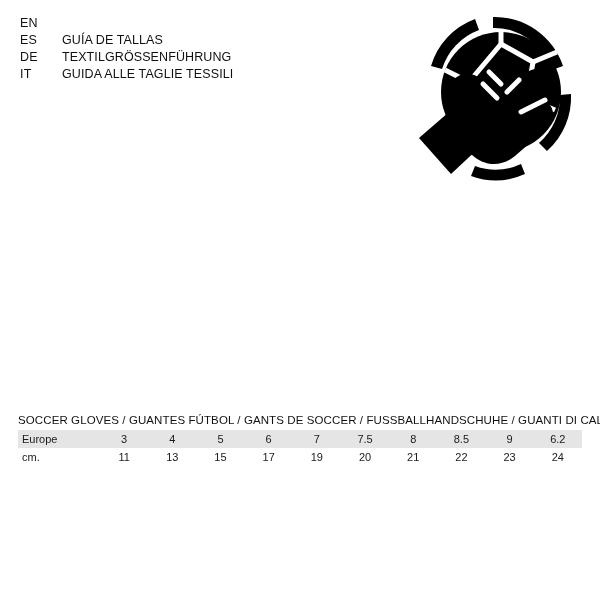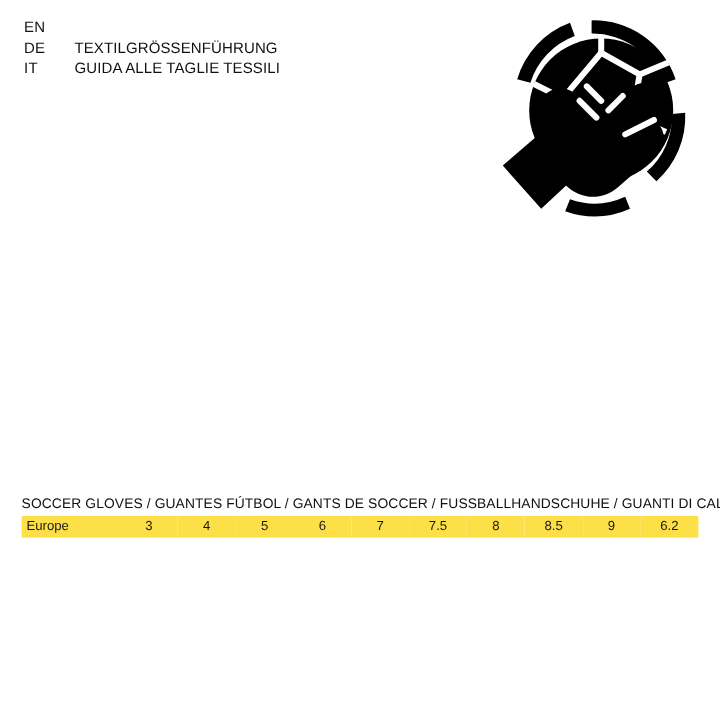--- a/index.html
+++ b/index.html
@@ -69,21 +69,21 @@
     color: #111;
     padding-bottom: 4px;
     white-space: nowrap;
   }
   table.size-table {
     border-collapse: collapse;
     width: 100%;
     table-layout: fixed;
   }
   table.size-table tr.row-shaded td {
-    background: #fde047;
+    background: #e5e5e5;
   }
   table.size-table td {
     font-size: 11px;
     color: #1a1a1a;
     height: 16px;
     padding: 1px 0 1px 0;
     vertical-align: middle;
   }
   table.size-table td.label-cell {
     padding-left: 4px;
@@ -93,20 +93,24 @@
   table.size-table td.val-cell {
     text-align: center;
   }
 </style>
 </head>
 <body>
 
 <div class="lang-block">
   <div class="lang-row">
     <span class="lang-code">EN</span>
+  </div>
+  <div class="lang-row">
+    <span class="lang-code">ES</span>
+    <span class="lang-title">GUÍA DE TALLAS</span>
   </div>
   <div class="lang-row">
     <span class="lang-code">DE</span>
     <span class="lang-title">TEXTILGRÖSSENFÜHRUNG</span>
   </div>
   <div class="lang-row">
     <span class="lang-code">IT</span>
     <span class="lang-title">GUIDA ALLE TAGLIE TESSILI</span>
   </div>
 </div>
@@ -158,15 +162,28 @@
         <td class="val-cell">4</td>
         <td class="val-cell">5</td>
         <td class="val-cell">6</td>
         <td class="val-cell">7</td>
         <td class="val-cell">7.5</td>
         <td class="val-cell">8</td>
         <td class="val-cell">8.5</td>
         <td class="val-cell">9</td>
         <td class="val-cell">6.2</td>
       </tr>
+      <tr>
+        <td class="label-cell">cm.</td>
+        <td class="val-cell">11</td>
+        <td class="val-cell">13</td>
+        <td class="val-cell">15</td>
+        <td class="val-cell">17</td>
+        <td class="val-cell">19</td>
+        <td class="val-cell">20</td>
+        <td class="val-cell">21</td>
+        <td class="val-cell">22</td>
+        <td class="val-cell">23</td>
+        <td class="val-cell">24</td>
+      </tr>
     </tbody>
   </table>
 </div>
 
 </body></html>

